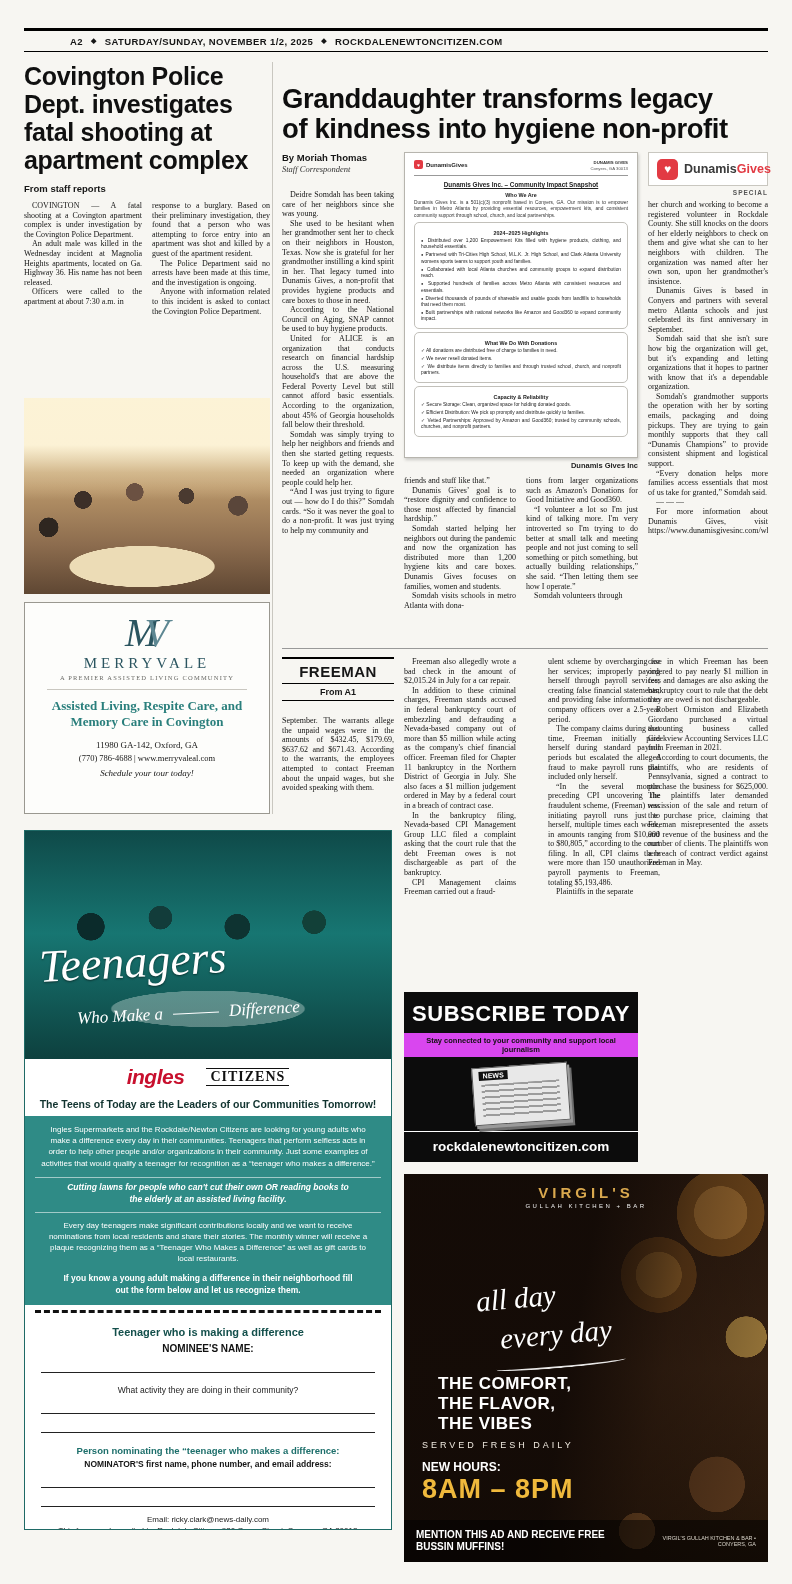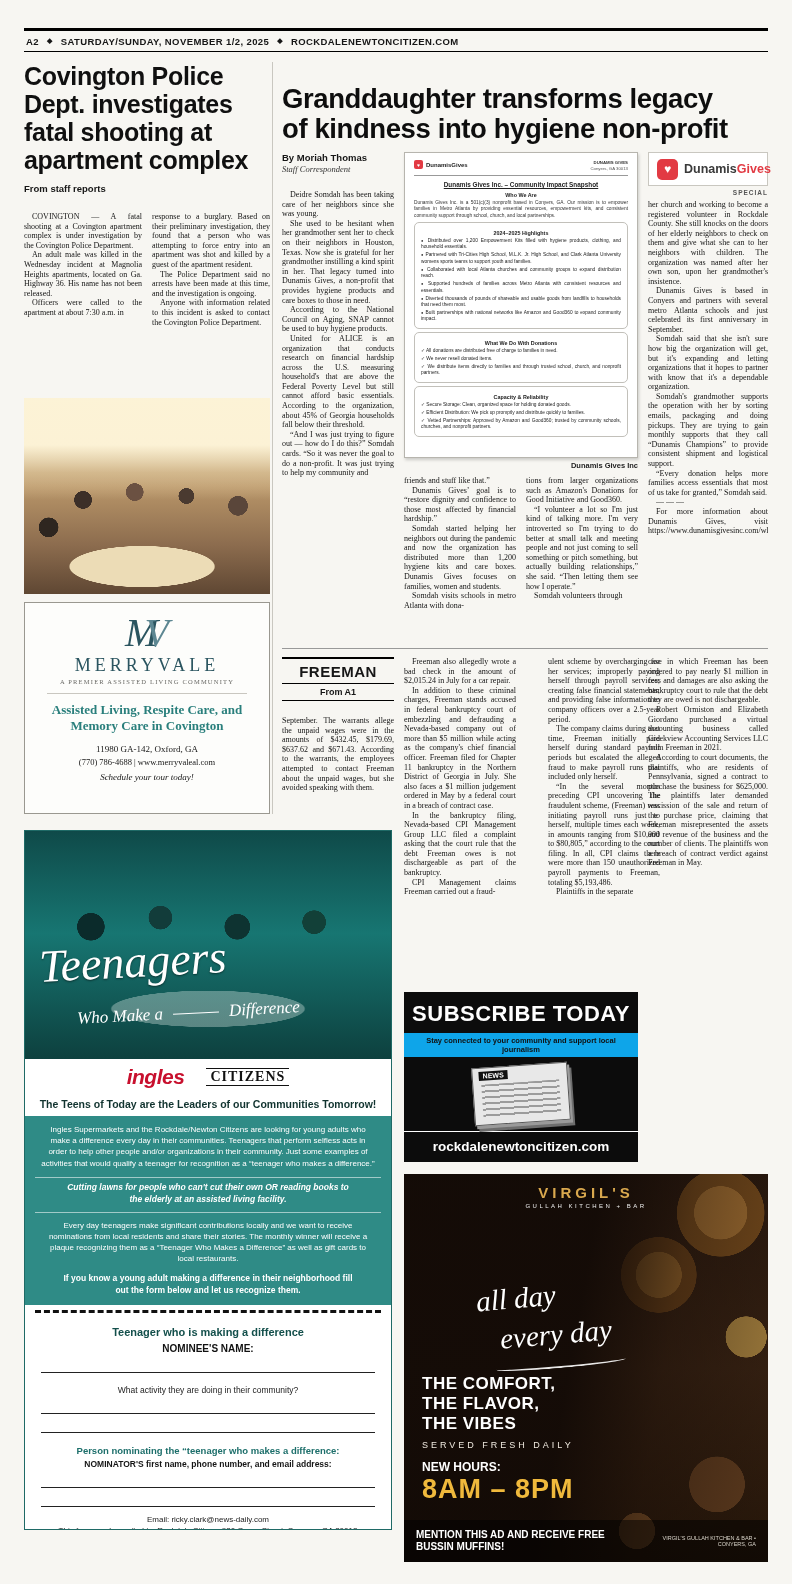--- a/index.html
+++ b/index.html
@@ -5,57 +5,57 @@
   * { margin:0; padding:0; box-sizing:border-box; }
   html,body { background:#e8e7e3; }
   .page { position:relative; width:792px; height:1584px; background:#f7f6f2; margin:0 auto; overflow:hidden;
           font-family:"Liberation Serif", serif; color:#161616; }
   .abs { position:absolute; }
 
   
   .masthead { left:24px; top:28px; width:744px; }
   .masthead .rule-thick { height:3px; background:#000; }
   .masthead .row { display:flex; align-items:center; gap:8px; padding:5px 2px 4px;
-    font-family:"Liberation Sans",sans-serif; font-weight:bold; font-size:9.5px; letter-spacing:.4px; }
+    font-family:"Liberation Sans",sans-serif; font-weight:bold; font-size:9.5px; letter-spacing:.4px;margin-left:44px; }
   .masthead .rule-thin { height:1px; background:#000; }
   .diamond { font-size:7px; position:relative; top:-1px; }
 
   .v-divider { left:272px; top:62px; width:1px; height:752px; background:#c9c7c0; }
 
   
   .bt { font-family:"Liberation Serif",serif; font-size:8px; line-height:1.2; text-align:justify; color:#141414; overflow:hidden; }
   .bt p { text-indent:8px; margin:0; }
   .cont p:first-child { text-indent:0; }
   .byline-sm { font:bold 9.5px "Liberation Sans",sans-serif; }
 
   
   .police { left:24px; top:62px; width:246px; }
   .police h1 { font-family:"Liberation Sans",sans-serif; font-weight:700; font-size:25px; line-height:1.12; letter-spacing:-.3px; color:#101010; }
   .police .byline { margin-top:9px; }
-  .police .cols { display:flex; gap:10px; margin-top:18px; height:176px; }
+  .police .cols { display:flex; gap:10px; margin-top:7px; height:176px; }
   .police .col { flex:1; }
 
   
   .photo-elderly { left:24px; top:398px; width:246px; height:196px; overflow:hidden;
     background:
       radial-gradient(circle 10px at 10% 66%, #2e2620 97%, transparent),
       radial-gradient(circle 9px at 24% 52%, #3c2f28 97%, transparent),
       radial-gradient(circle 9px at 45% 48%, #6b5142 97%, transparent),
       radial-gradient(circle 8px at 66% 50%, #4a3a30 97%, transparent),
       radial-gradient(circle 10px at 87% 55%, #5a463a 97%, transparent),
       radial-gradient(ellipse 120px 34px at 48% 86%, #ecdcb6 60%, transparent 61%),
       linear-gradient(180deg, rgba(255,246,218,.95) 0 24%, rgba(255,240,200,.35) 38%, transparent 52%),
       linear-gradient(180deg,#cdb68c 0%,#b99669 45%,#8c6c4e 75%,#5f4733 100%); }
 
   
   .ad-merryvale { left:24px; top:602px; width:246px; height:212px; background:#fdfdfb; border:1px solid #9a9890;
     text-align:center; padding:10px 12px; }
   .mv-mono { font:italic 40px "Liberation Serif",serif; color:#2b5560; line-height:1; }
   .mv-mono .v { color:#5d8792; margin-left:-14px; }
-  .mv-name { font-family:"Liberation Serif",serif; font-size:18px; letter-spacing:4px; color:#2b5560; margin-top:2px; }
+  .mv-name { font-family:"Liberation Serif",serif; font-size:15px; letter-spacing:4px; color:#2b5560; margin-top:2px; }
   .mv-tag { font-size:6.5px; letter-spacing:1.2px; color:#6a6a66; margin-top:2px; text-transform:uppercase; }
   .mv-rule { height:1px; background:#c9c7c0; margin:8px 10px; }
   .mv-head { font:bold 13px "Liberation Serif",serif; color:#2a7f7c; line-height:1.25; }
   .mv-addr { font-size:9px; margin-top:9px; }
   .mv-phone { font-size:8.5px; margin-top:3px; }
   .mv-cta { font:italic 9px "Liberation Serif",serif; margin-top:5px; }
 
   
   .main-h1 { left:282px; top:84px; width:486px; font-family:"Liberation Sans",sans-serif; font-weight:700;
     font-size:27.5px; line-height:1.1; letter-spacing:-.4px; color:#0e0e0e; }
@@ -144,21 +144,21 @@
   .tf-q { font-size:8.5px; margin-top:12px; color:#222; }
   .tf-teal { font:bold 9.5px "Liberation Sans",sans-serif; color:#1d6f6b; margin-top:12px; }
   .tf-bold { font:bold 8.5px "Liberation Sans",sans-serif; margin-top:3px; }
   .tf-small { font-size:8px; margin-top:8px; color:#222; }
   .tf-small2 { font-size:8px; margin-top:2px; color:#222; }
 
   
   .ad-subscribe { left:404px; top:992px; width:234px; height:170px; background:#0c0c0c; color:#fff;
     font-family:"Liberation Sans",sans-serif; text-align:center; display:flex; flex-direction:column; }
   .sub-title { font-weight:800; font-size:22px; letter-spacing:.5px; padding:9px 0 6px; }
-  .sub-strip { background:#0ea5e9; color:#111; font-weight:bold; font-size:7.5px; padding:3px 6px; }
+  .sub-strip { background:#d946ef; color:#111; font-weight:bold; font-size:7.5px; padding:3px 6px; }
   .sub-art { flex:1; display:flex; align-items:center; justify-content:center; }
   .paper-stack { width:96px; height:58px; background:#e8e8e8; transform:rotate(-4deg); position:relative;
     box-shadow:2px 3px 0 #9a9a9a, 4px 6px 0 #6e6e6e; border:1px solid #555; overflow:hidden; }
   .paper-stack .lines { position:absolute; left:8px; top:16px; right:8px; bottom:6px;
     background:repeating-linear-gradient(180deg,#9c9c9c 0 2px, transparent 2px 6px); }
   .paper-tag { position:absolute; left:6px; top:3px; background:#111; color:#fff; font:bold 7px "Liberation Sans",sans-serif; padding:1px 4px; }
   .sub-site { border-top:1px solid #fff; font-weight:800; font-size:13.5px; padding:7px 0 8px; }
 
   
   .ad-follow { left:648px; top:992px; width:120px; height:170px; background:#000; color:#fff;
@@ -178,21 +178,21 @@
       radial-gradient(circle 46px at 86% 80%, #6b4423 60%, transparent 61%),
       radial-gradient(circle 30px at 64% 92%, #8a5a2c 60%, transparent 61%),
       linear-gradient(180deg,#2a1a10 0%,#3a2414 50%,#241508 100%); }
   .vg-brand { text-align:center; padding-top:10px; }
   .vg-name { color:#d9a84e; font-weight:800; font-size:15px; letter-spacing:4px; }
   .vg-sub { color:#eee; font-size:6px; letter-spacing:2.5px; margin-top:2px; }
   .vg-brunch { position:absolute; left:18px; top:52px; font-weight:800; font-size:46px; letter-spacing:1px; text-shadow:0 2px 3px rgba(0,0,0,.6); }
   .vg-script1 { position:absolute; left:72px; top:108px; font:italic 29px "Liberation Serif",serif; transform:rotate(-5deg); }
   .vg-script2 { position:absolute; left:96px; top:144px; font:italic 29px "Liberation Serif",serif; transform:rotate(-5deg); }
   .vg-flourish { position:absolute; left:92px; top:186px; width:130px; height:8px; border-bottom:2px solid rgba(255,255,255,.9); border-radius:50%; transform:rotate(-5deg); }
-  .vg-big { position:absolute; left:18px; font-weight:800; font-size:17px; letter-spacing:.5px; }
+  .vg-big { position:absolute; left:34px; font-weight:800; font-size:17px; letter-spacing:.5px; }
   .vg-serve { position:absolute; left:18px; top:266px; font-size:9px; letter-spacing:3px; color:#efe9df; }
   .vg-hours-label { position:absolute; left:18px; top:286px; font-weight:800; font-size:12px; }
   .vg-hours { position:absolute; left:18px; top:300px; font-weight:800; font-size:27px; color:#f0b93c; letter-spacing:1px; }
   .vg-bottom { position:absolute; left:0; right:0; bottom:0; height:42px; background:rgba(0,0,0,.5);
     display:flex; align-items:center; justify-content:space-between; padding:0 12px; }
   .vg-promo { font-weight:800; font-size:10px; width:210px; line-height:1.2; text-transform:uppercase; }
   .vg-foot { font-size:5.5px; color:#d9d4ca; text-align:right; width:120px; }
 </style>
 </head>
 <body>
@@ -247,20 +247,21 @@
   <div class="abs main-byline">
     <div class="who">By Moriah Thomas</div>
     <div class="role">Staff Correspondent</div>
   </div>
 
   <div class="abs bt m-col1">
       <p>Deidre Somdah has been taking care of her neighbors since she was young.</p>
       <p>She used to be hesitant when her grandmother sent her to check on their neighbors in Houston, Texas. Now she is grateful for her grandmother instilling a kind spirit in her. That legacy turned into Dunamis Gives, a non-profit that provides hygiene products and care boxes to those in need.</p>
       <p>According to the National Council on Aging, SNAP cannot be used to buy hygiene products.</p>
       <p>United for ALICE is an organization that conducts research on financial hardship across the U.S. measuring household's that are above the Federal Poverty Level but still cannot afford basic essentials. According to the organization, about 45% of Georgia households fall below their threshold.</p>
+      <p>Somdah was simply trying to help her neighbors and friends and then she started getting requests. To keep up with the demand, she needed an organization where people could help her.</p>
       <p>“And I was just trying to figure out — how do I do this?” Somdah cards. “So it was never the goal to do a non-profit. It was just trying to help my community and</p>
     </div>
   <div class="abs bt cont m-col2">
       <p>friends and stuff like that.”</p>
       <p>Dunamis Gives’ goal is to “restore dignity and confidence to those most affected by financial hardship.”</p>
       <p>Somdah started helping her neighbors out during the pandemic and now the organization has distributed more than 1,200 hygiene kits and care boxes. Dunamis Gives focuses on families, women and students.</p>
       <p>Somdah visits schools in metro Atlanta with dona-</p>
     </div>
   <div class="abs bt cont m-col3">
       <p>tions from larger organizations such as Amazon's Donations for Good Initiative and Good360.</p>

